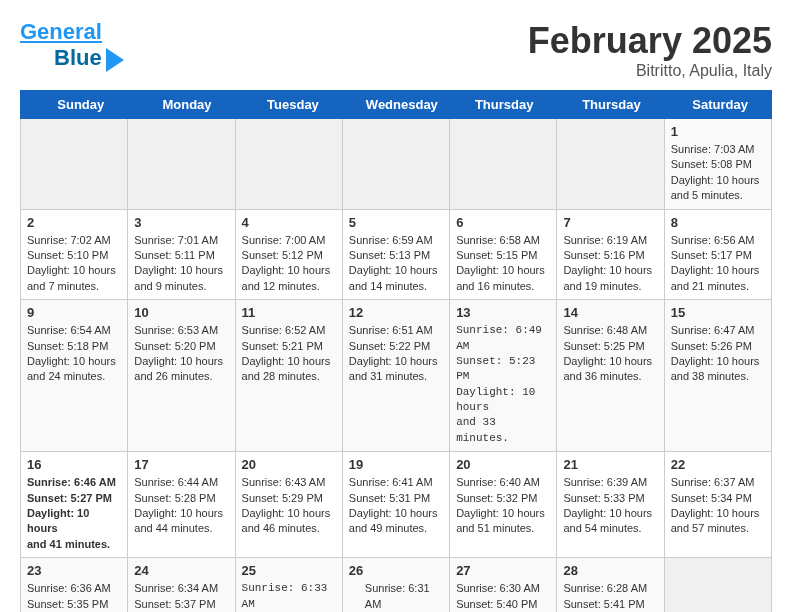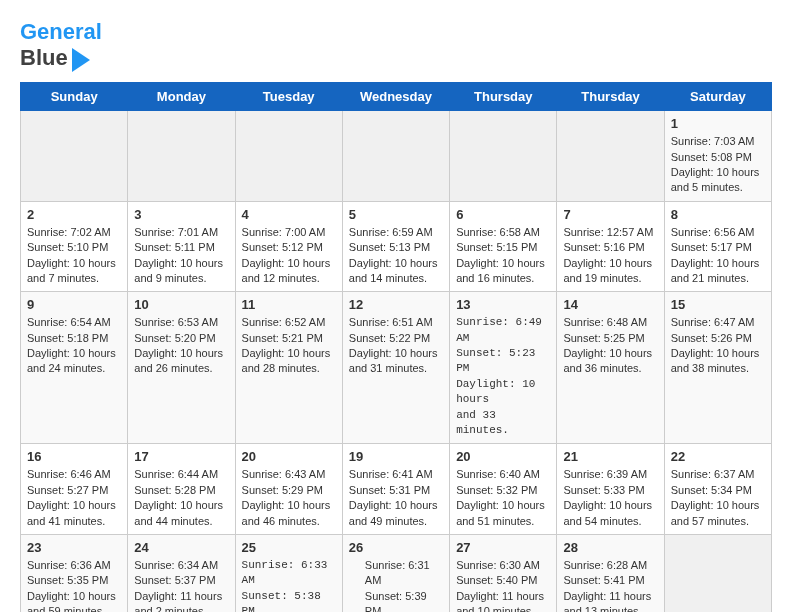--- a/index.html
+++ b/index.html
@@ -21,20 +21,21 @@
       align-items: center;
     }
     .logo-text {
       font-size: 22px;
       font-weight: bold;
       color: #333;
       line-height: 1.1;
     }
     .logo-text span {
       color: #2196F3;
+      text-decoration: underline;
     }
     .logo-arrow {
       width: 0;
       height: 0;
       border-top: 12px solid transparent;
       border-bottom: 12px solid transparent;
       border-left: 18px solid #2196F3;
       margin-left: 4px;
       margin-top: 4px;
     }
@@ -53,22 +54,22 @@
     table {
       width: 100%;
       border-collapse: collapse;
       table-layout: fixed;
     }
     thead tr th {
       background-color: #1565C0;
       color: #fff;
       font-size: 13px;
       font-weight: bold;
-      padding: 6px 8px;
-      text-align: center;
+      padding: 6px 23px;
+      text-align: right;
       border: 1px solid #1565C0;
     }
     tbody tr td {
       vertical-align: top;
       border: 1px solid #ccc;
       padding: 5px 6px;
       font-size: 11px;
       color: #333;
       height: 90px;
       background: #fff;
@@ -93,24 +94,28 @@
 </head>
 <body>
 
 <div class="header">
   <div class="logo">
     <div>
       <div class="logo-text">
         <span>General</span>
       </div>
       <div style="display:flex;align-items:center;">
-        <div class="logo-text" style="color:#404040;">Blue</div>
+        <div class="logo-text" style="color:#0369a1;margin-left:34px;">Blue</div>
         <div class="logo-arrow"></div>
       </div>
     </div>
+  </div>
+  <div class="title-block">
+    <div class="month-title">February 2025</div>
+    <div class="location-title">Bitritto, Apulia, Italy</div>
   </div>
 </div>
 
 <table>
   <thead>
     <tr>
     <th>Sunday</th>
         <th>Monday</th>
         <th>Tuesday</th>
         <th>Wednesday</th>
@@ -166,21 +171,21 @@
         </td>
         <td>
           <span class="day-number">6</span>
           <div class="cell-content" style="white-space: pre-line;">Sunrise: 6:58 AM
 Sunset: 5:15 PM
 Daylight: 10 hours
 and 16 minutes.</div>
         </td>
         <td>
           <span class="day-number">7</span>
-          <div class="cell-content" style="white-space: pre-line;">Sunrise: 12:57 AM
+          <div class="cell-content" style="white-space: pre-line;">Sunrise: 6:19 AM
 Sunset: 5:16 PM
 Daylight: 10 hours
 and 19 minutes.</div>
         </td>
         <td>
           <span class="day-number">8</span>
           <div class="cell-content" style="white-space: pre-line;">Sunrise: 6:56 AM
 Sunset: 5:17 PM
 Daylight: 10 hours
 and 21 minutes.</div>
@@ -233,21 +238,21 @@
           <span class="day-number">15</span>
           <div class="cell-content" style="white-space: pre-line;">Sunrise: 6:47 AM
 Sunset: 5:26 PM
 Daylight: 10 hours
 and 38 minutes.</div>
         </td>
       </tr>
       <tr>
         <td>
           <span class="day-number">16</span>
-          <div class="cell-content" style="white-space: pre-line;">Sunrise: 6:46 AM
+          <div class="cell-content" style="white-space: pre-line; font-weight: bold;">Sunrise: 6:46 AM
 Sunset: 5:27 PM
 Daylight: 10 hours
 and 41 minutes.</div>
         </td>
         <td>
           <span class="day-number">17</span>
           <div class="cell-content" style="white-space: pre-line;">Sunrise: 6:44 AM
 Sunset: 5:28 PM
 Daylight: 10 hours
 and 44 minutes.</div>

